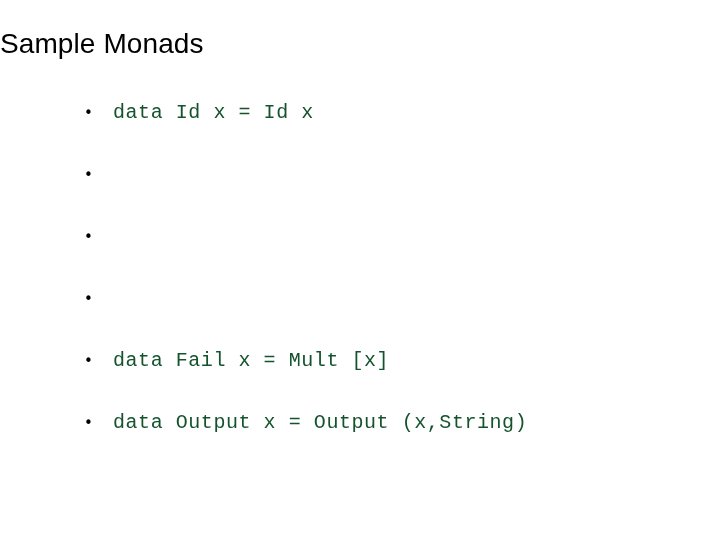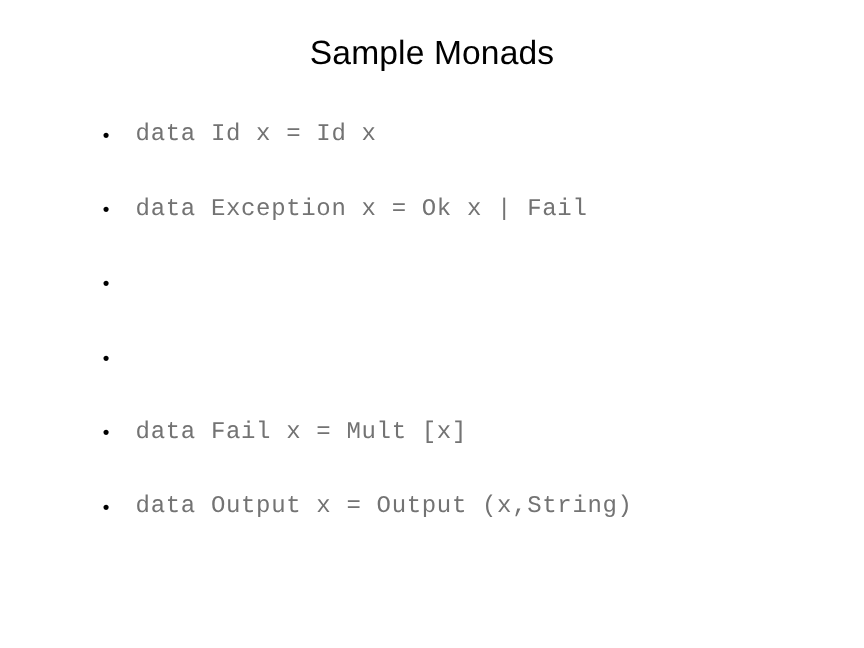--- a/index.html
+++ b/index.html
@@ -15,21 +15,21 @@
     background: #ffffff;
     overflow: hidden;
     font-family: "Liberation Sans", sans-serif;
     color: #000000;
   }
   #slide-title {
     position: absolute;
     left: 0;
     top: 26px;
     width: 720px;
-    text-align: center;
+    text-align: left;
     font-family: "Liberation Sans", sans-serif;
     font-size: 28px;
     font-weight: 400;
     line-height: 36px;
     letter-spacing: 0.1px;
     color: #000000;
     white-space: pre;
   }
   #bullet-list {
     position: absolute;
@@ -60,41 +60,40 @@
     user-select: none;
   }
   .bullet-text {
     display: block;
     margin-left: 29px;
     font-family: "Liberation Mono", "DejaVu Sans Mono", monospace;
     font-size: 20px;
     line-height: 34px;
     font-weight: 400;
     letter-spacing: 0.55px;
-    color: #737373;
+    color: #14532d;
     white-space: pre;
   }
 </style>
 </head>
 <body>
 
 <div id="slide" style="background: rgb(255, 255, 255); color: rgb(0, 0, 0);">
 
   <div id="slide-title">Sample Monads</div>
 
   <ul id="bullet-list">
 
     <li class="bullet-row">
       <span class="bullet-marker">•</span>
       <span class="bullet-text">data Id x = Id x</span>
     </li>
 
     <li class="bullet-row">
       <span class="bullet-marker">•</span>
-      <span class="bullet-text">data Exception x = Ok x | Fail</span>
     </li>
 
     <li class="bullet-row">
       <span class="bullet-marker">•</span>
     </li>
 
     <li class="bullet-row">
       <span class="bullet-marker">•</span>
     </li>
 

